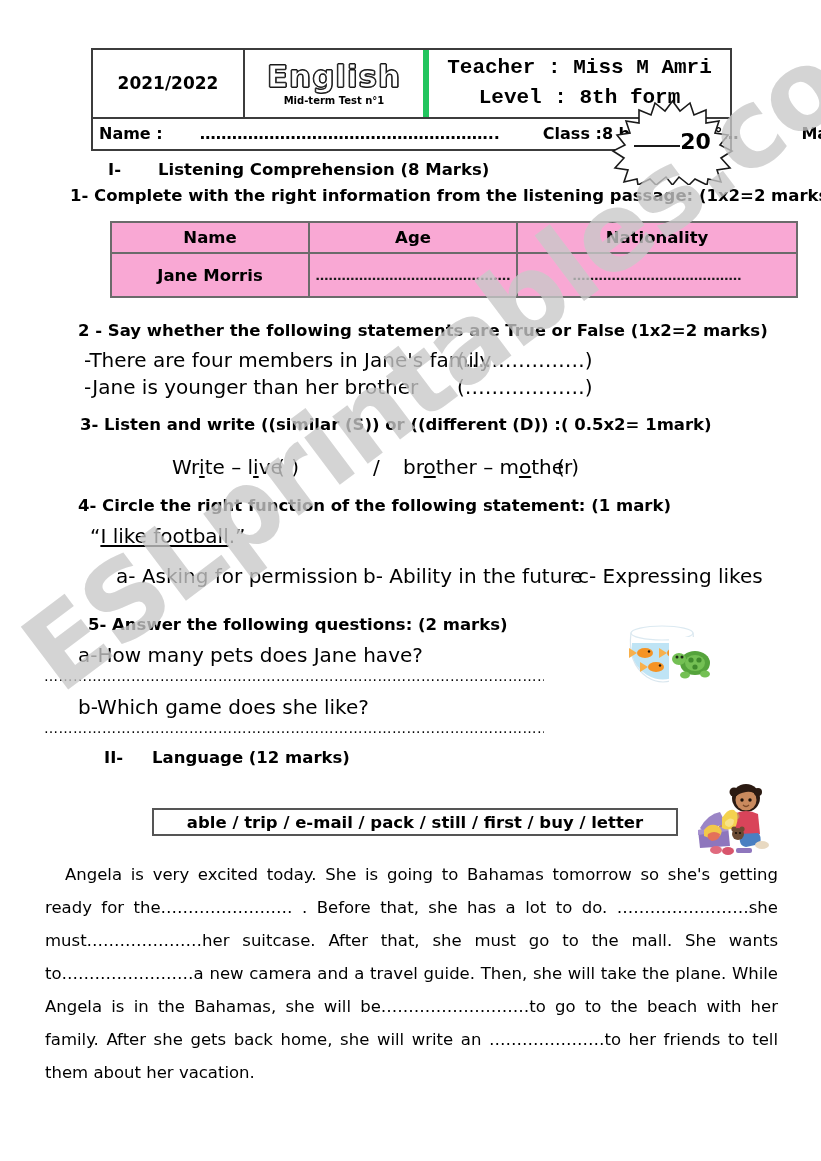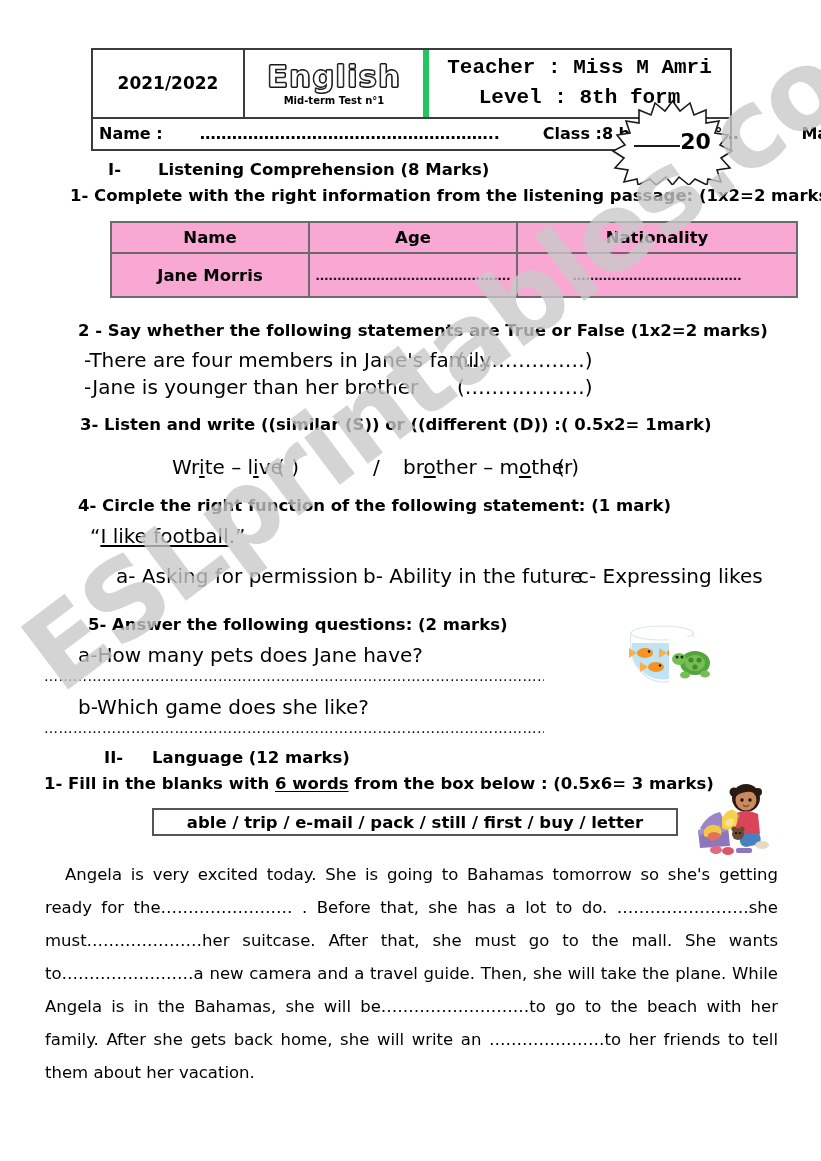--- a/index.html
+++ b/index.html
@@ -375,23 +375,20 @@
         <circle cx="59" cy="40" r="1.5" fill="#1c2b14"></circle>
         <ellipse cx="62" cy="58" rx="5" ry="3.5" fill="#74c054"></ellipse>
         <ellipse cx="82" cy="57" rx="5" ry="3.5" fill="#74c054"></ellipse>
       </g>
     </svg>
   </div>
 
   <div class="abs q qb" style="left:104px; top:748px;">II-</div>
   <div class="abs q qb" style="left:152px; top:748px;">Language (12 marks)</div>
 
-  <div class="abs q qb" style="left:44px; top:774px;">
-    <span>1- Fill in the blanks with </span><span class="u">6 words</span><span> from the box below : (0.5x6= 3 marks)</span>
-  </div>
 
   <div id="word-box">
     <span>able / trip / e-mail / pack / still / first / buy / letter</span>
   </div>
 
   <div id="girl-packing">
     <svg width="80" height="80" viewBox="0 0 80 80">
 
       <ellipse cx="52" cy="20" rx="14" ry="14" fill="#2b1a12"></ellipse>
 

